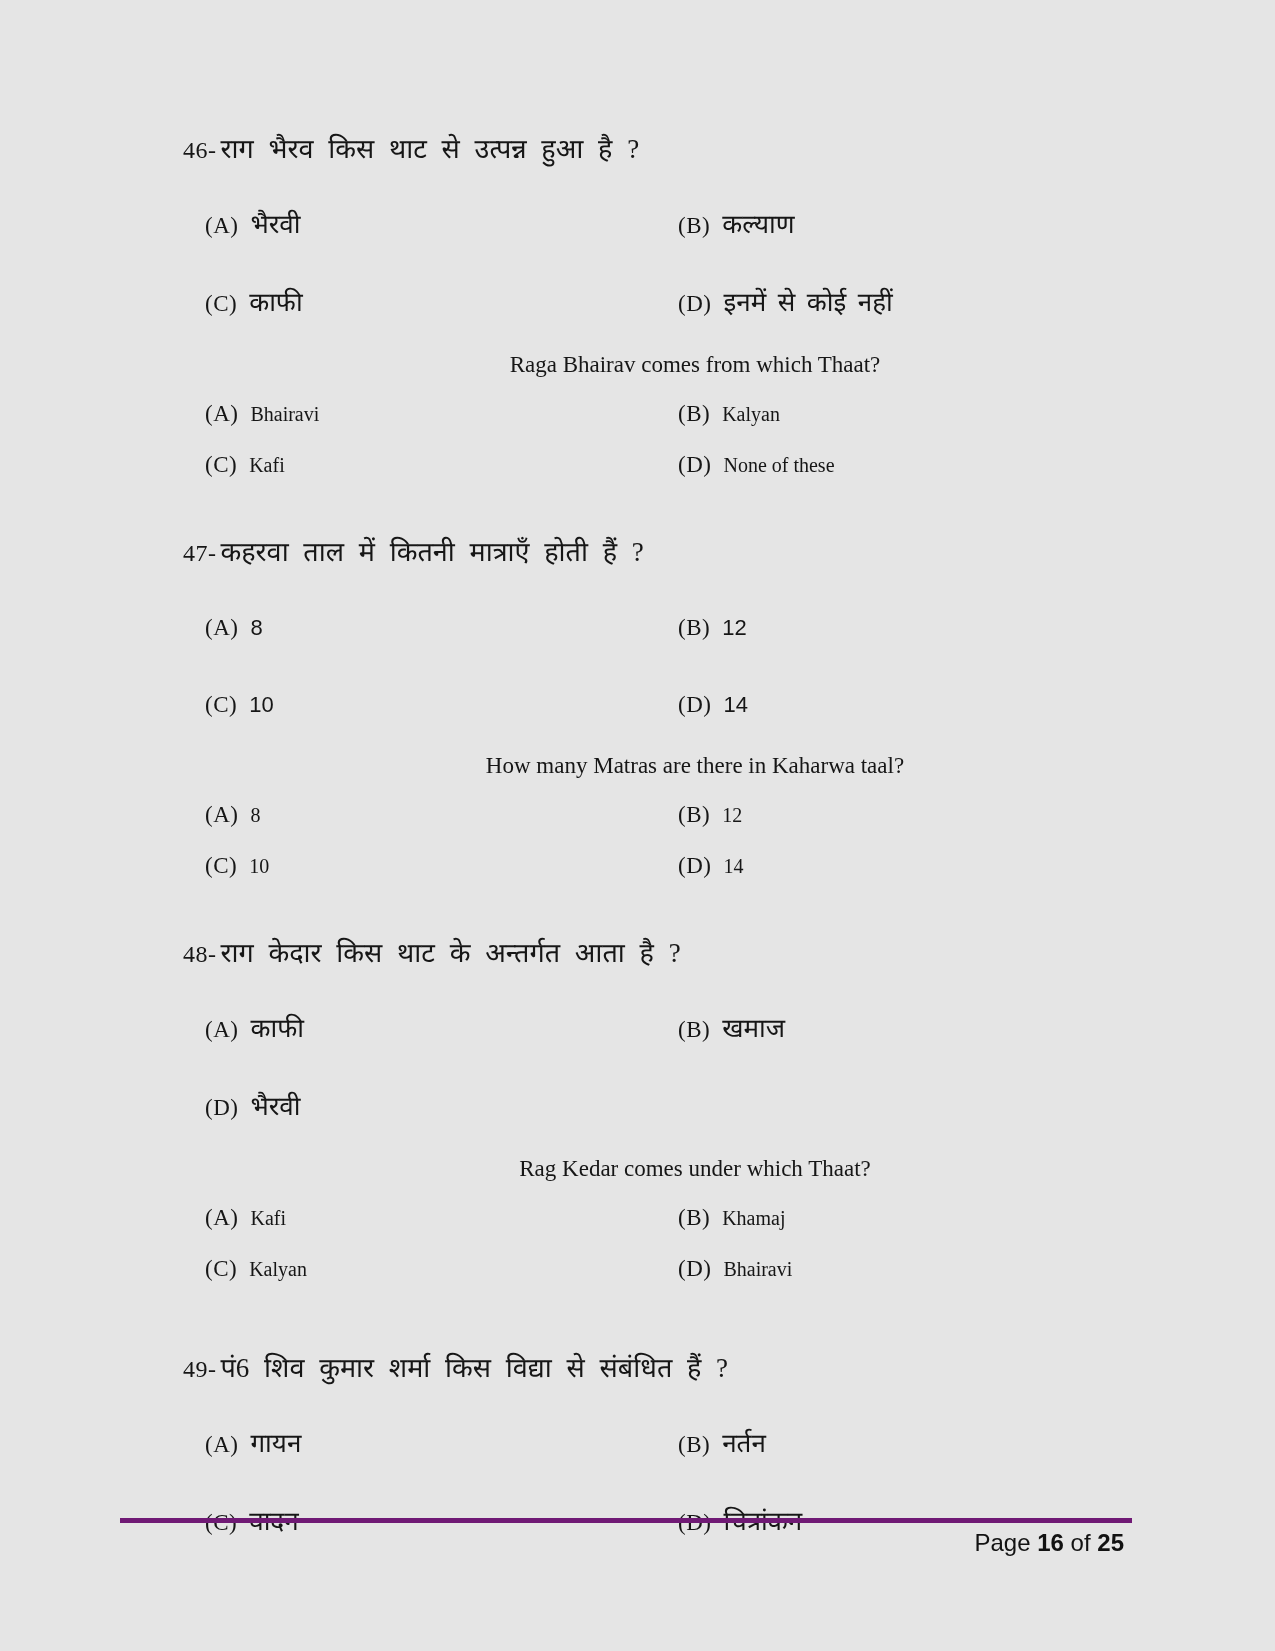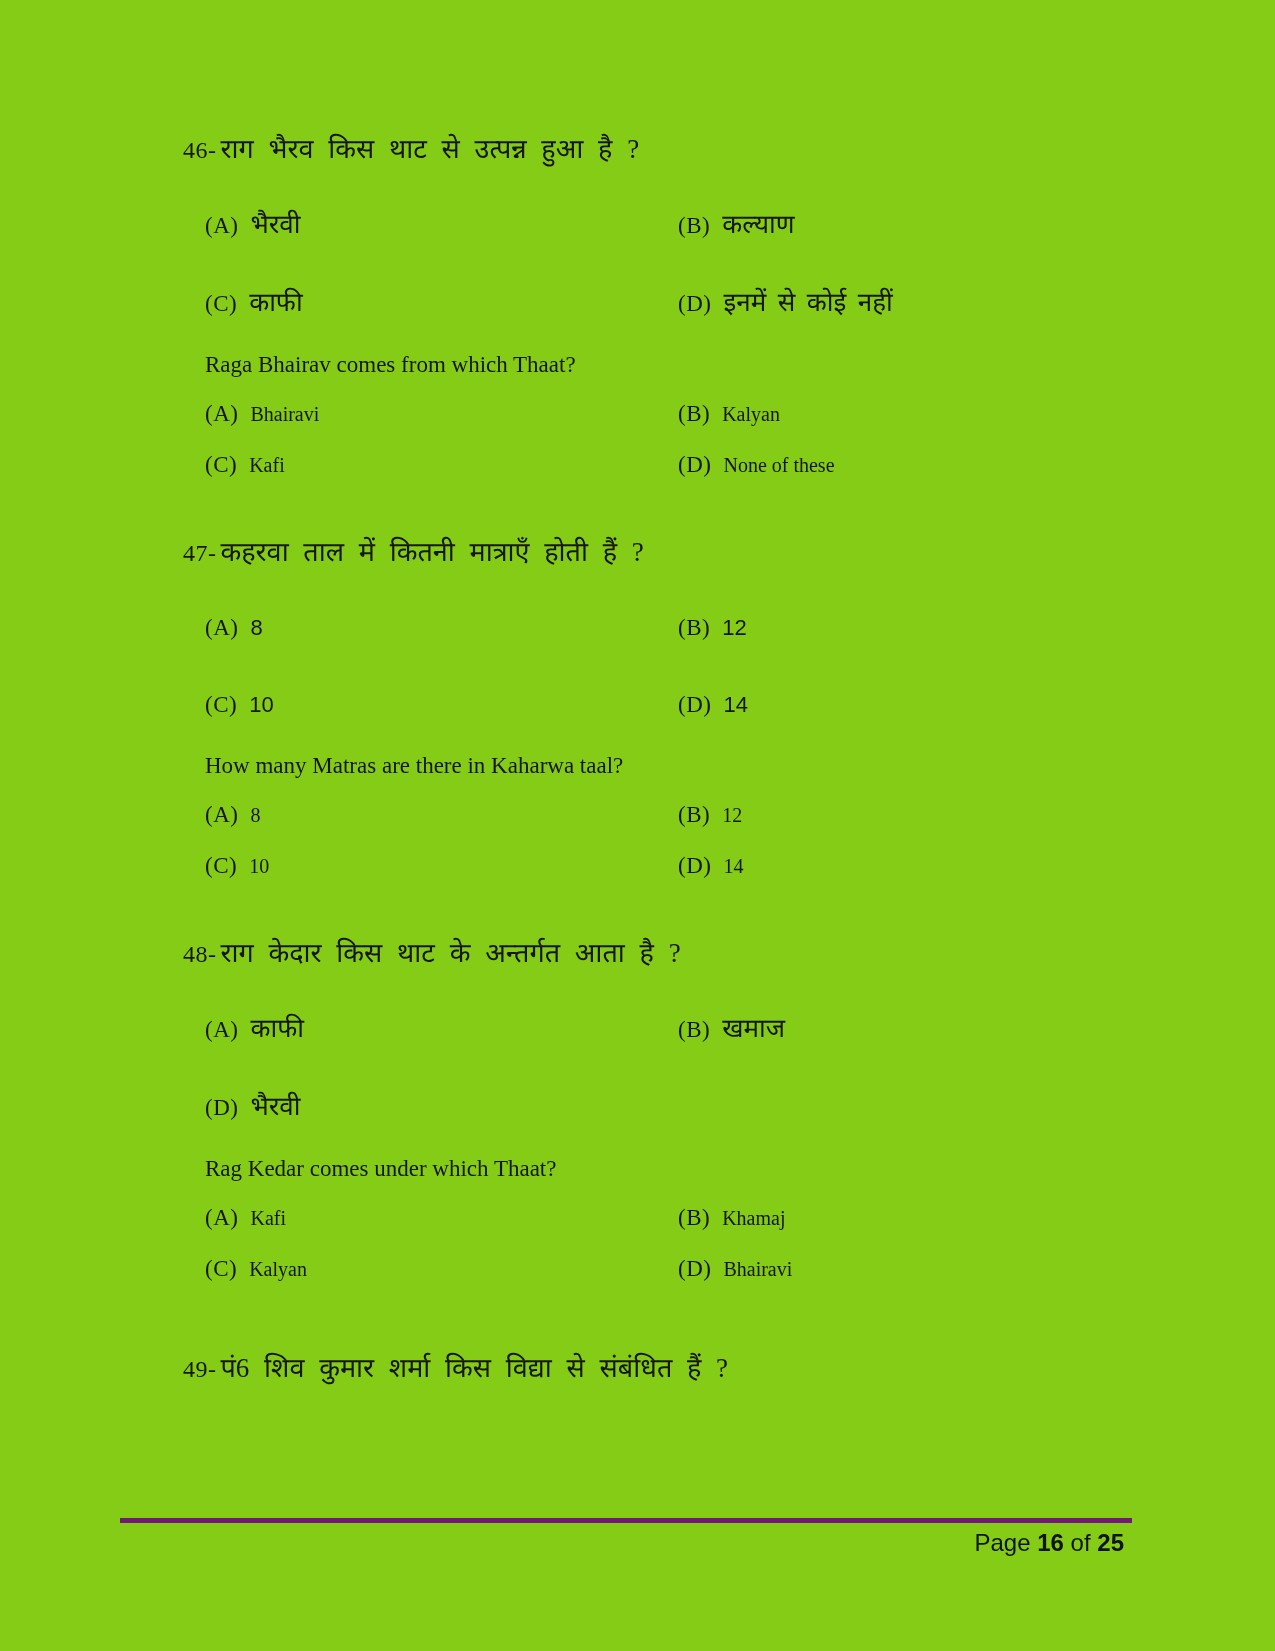--- a/index.html
+++ b/index.html
@@ -4,21 +4,21 @@
 <style>
   html, body {
     margin: 0;
     padding: 0;
     background: #ffffff;
   }
   .page {
     position: relative;
     width: 1275px;
     height: 1651px;
-    background: #84cc16;
+    background: #e5e5e5;
     box-sizing: border-box;
     padding: 128px 90px 0 183px;
     color: #161616;
     font-family: "Liberation Serif", serif;
     overflow: hidden;
   }
   .question { margin: 0 0 48px 0; }
   .question.gap-lg { margin-bottom: 60px; }
   .question.last { margin-bottom: 0; }
 
@@ -57,20 +57,21 @@
     font-family: "Liberation Sans", sans-serif;
     font-size: 22px;
   }
   .opt-text.en { font-size: 20px; }
 
   .q-line-en {
     margin-left: 22px;
     margin-top: 22px;
     font-size: 23px;
     line-height: 32px;
+    text-align: center;
   }
 
   .footer {
     position: absolute;
     left: 120px;
     top: 1518px;
     width: 1012px;
     border-top: 5px solid #701a75;
     box-sizing: border-box;
     text-align: right;
@@ -131,19 +132,25 @@
     <div class="opts en">
       <div class="opt"><span class="opt-label">(A)</span><span class="opt-text en">Kafi</span></div>
       <div class="opt"><span class="opt-label">(B)</span><span class="opt-text en">Khamaj</span></div>
       <div class="opt"><span class="opt-label">(C)</span><span class="opt-text en">Kalyan</span></div>
       <div class="opt"><span class="opt-label">(D)</span><span class="opt-text en">Bhairavi</span></div>
     </div>
   </section>
 
   <section class="question last">
     <div class="q-line-hi"><span class="q-num">49-</span><span>पं6 शिव कुमार शर्मा किस विद्या से संबंधित हैं ?</span></div>
+    <div class="opts hi">
+      <div class="opt"><span class="opt-label">(A)</span><span class="opt-text dev">गायन</span></div>
+      <div class="opt"><span class="opt-label">(B)</span><span class="opt-text dev">नर्तन</span></div>
+      <div class="opt"><span class="opt-label">(C)</span><span class="opt-text dev">वादन</span></div>
+      <div class="opt"><span class="opt-label">(D)</span><span class="opt-text dev">चित्रांकन</span></div>
+    </div>
   </section>
 
   <div class="footer">
     <span>Page </span><span class="bold">16</span><span> of </span><span class="bold">25</span>
   </div>
 
 </div>
 
 </body></html>

